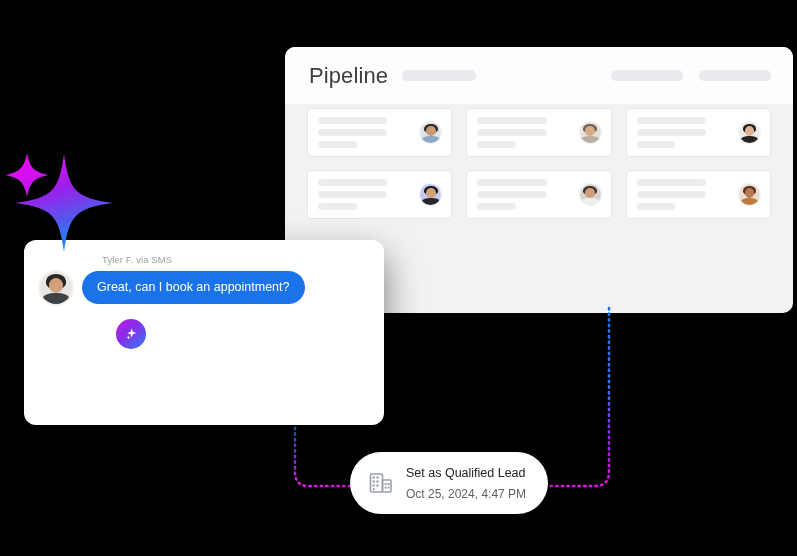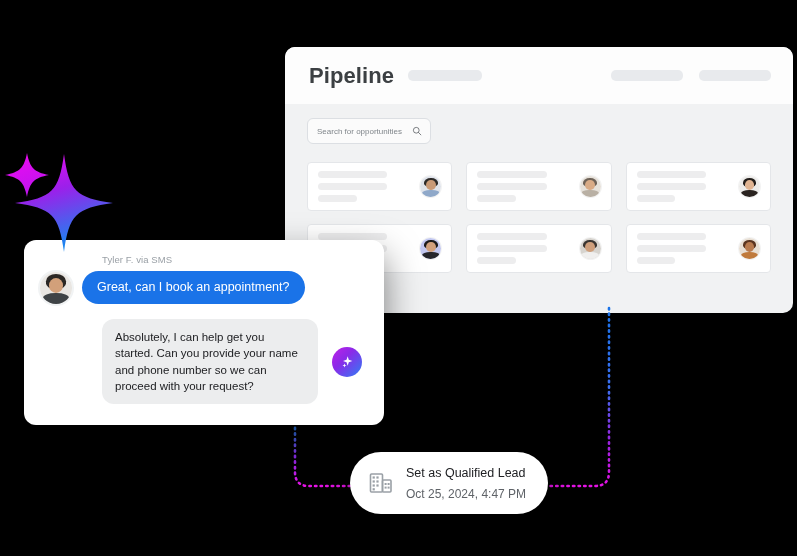--- a/index.html
+++ b/index.html
@@ -20,21 +20,21 @@
     overflow: hidden;
     box-shadow: 0 14px 34px rgba(0,0,0,0.55);
     z-index: 4;
   }
   .pipeline-header {
     height: 57px; background: #fdfdfd;
     display: flex; align-items: center; padding: 0 24px;
     position: relative;
   }
   .pipeline-title {
-    font-size: 22px; color: #3c4043; font-weight: 700;
+    font-size: 22px; color: #3c4043; font-weight: 400;
     letter-spacing: .1px;
   }
   .ph-bar { background: #e8eaed; border-radius: 5px; height: 11px; }
   .ph-title-bar { width: 74px; margin-left: 14px; }
   .ph-right { position: absolute; right: 22px; top: 23px; display: flex; gap: 16px; }
   .ph-right .ph-bar { width: 72px; }
 
   .pipeline-toolbar {
     height: 54px; display: flex; align-items: center; padding: 0 22px;
     background: #f1f2f3;
@@ -175,31 +175,20 @@
 
     <div class="pipeline-header">
       <span class="pipeline-title">Pipeline</span>
       <span class="ph-bar ph-title-bar"></span>
       <span class="ph-right">
         <span class="ph-bar"></span>
         <span class="ph-bar"></span>
       </span>
     </div>
 
-    <div class="pipeline-toolbar">
-      <div class="search-box">
-        <span class="search-placeholder">Search for opportunities</span>
-        <span class="search-icon">
-          <svg viewBox="0 0 16 16" width="10" height="10">
-            <circle cx="6.8" cy="6.8" r="4.6" fill="none" stroke="#5f6368" stroke-width="1.3"></circle>
-            <line x1="10.3" y1="10.3" x2="14.2" y2="14.2" stroke="#5f6368" stroke-width="1.3" stroke-linecap="round"></line>
-          </svg>
-        </span>
-      </div>
-    </div>
 
     <div class="cards-area">
       <div class="card-row">
         <div class="opp-card">
           <div class="opp-lines">
             <div class="opp-line l1"></div>
             <div class="opp-line l2"></div>
             <div class="opp-line l3"></div>
           </div>
           <div class="opp-avatar">
@@ -301,21 +290,20 @@
           <div class="bg" style="background:#e9e6e2"></div>
           <div class="hair" style="background:#2b2724"></div>
           <div class="skin" style="background:#d2a07a"></div>
           <div class="body" style="background:#3f4346"></div>
         </div>
       </div>
       <div class="bubble-blue">Great, can I book an appointment?</div>
     </div>
 
     <div class="chat-row-2">
-      <div class="bubble-grey">Absolutely, I can help get you started. Can you provide your name and phone number so we can proceed with your request?</div>
       <div class="sparkle-btn">
         <svg viewBox="0 0 24 24" width="16" height="16">
           <path d="M13 3.2 L14.7 8.6 L20 10.4 L14.7 12.2 L13 17.6 L11.3 12.2 L6 10.4 L11.3 8.6 Z" fill="#fff"></path>
           <path d="M8.2 14.2 L9 16.4 L11.2 17.2 L9 18 L8.2 20.2 L7.4 18 L5.2 17.2 L7.4 16.4 Z" fill="#fff"></path>
         </svg>
       </div>
     </div>
   </div>
 
   <div class="lead-pill">

